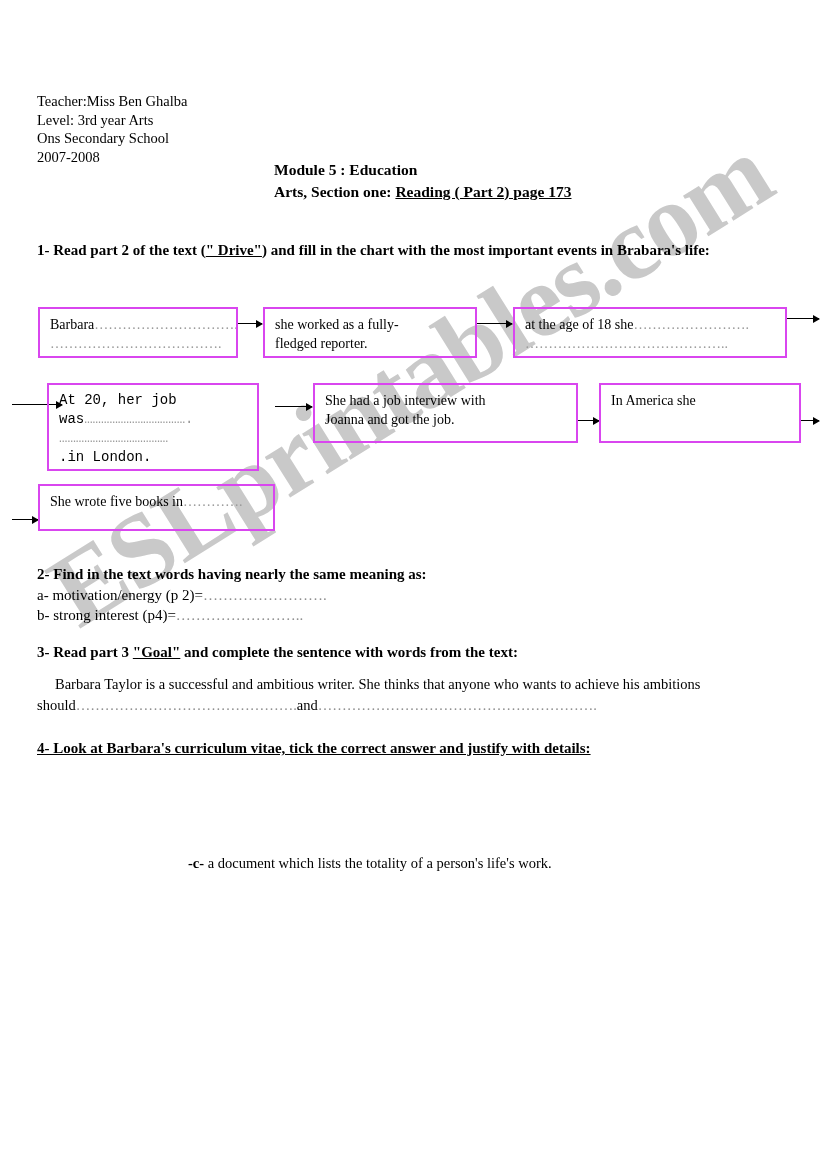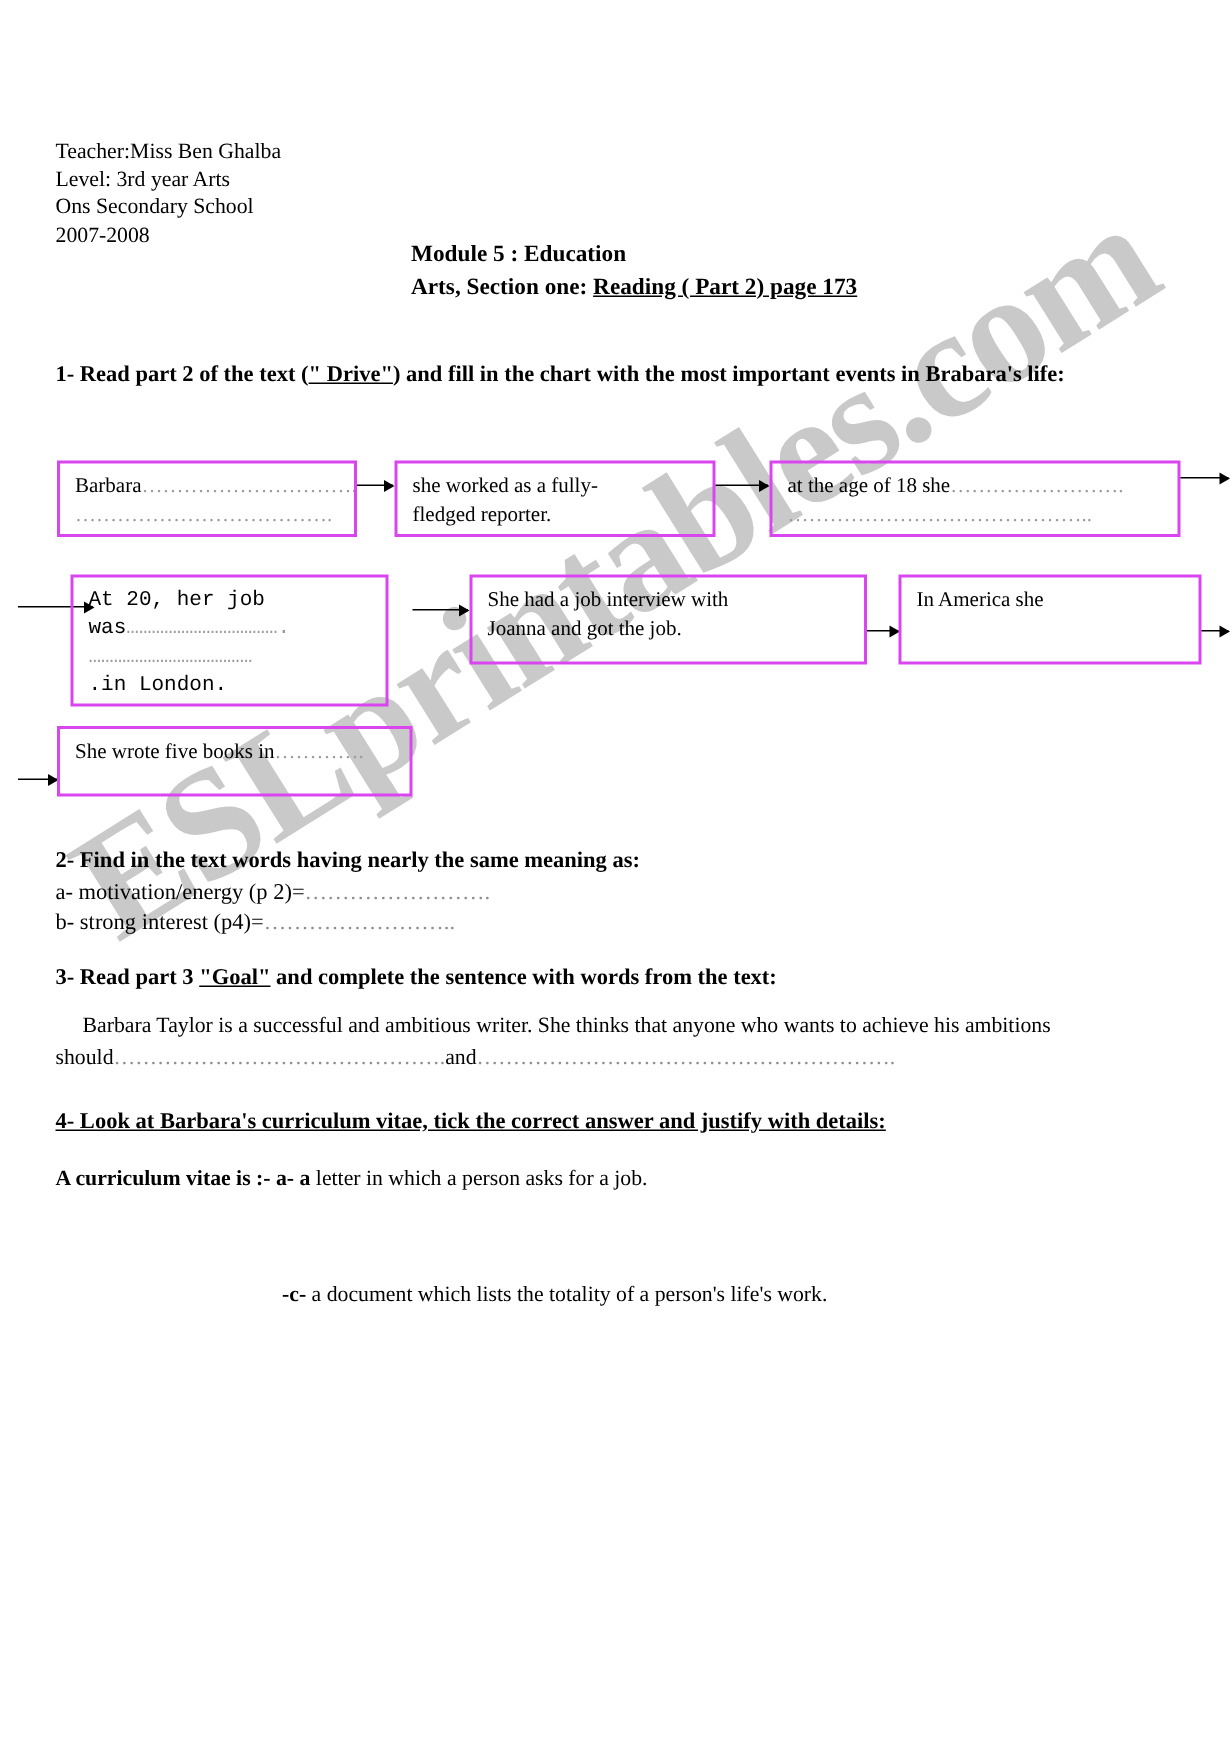--- a/index.html
+++ b/index.html
@@ -248,22 +248,19 @@
   <div class="abs q-bold" id="q3-head">
     <span>3- Read part 3  </span><span class="u">"Goal"</span><span> and complete the sentence with words from the text:</span>
   </div>
   <div class="abs" id="q3-para">
     <span>Barbara  Taylor is a successful and ambitious writer. She thinks that anyone who wants to achieve his</span>
     <span>ambitions should</span><span class="dotted">……………………………………….</span><span>and</span><span class="dotted">………………………………………………….</span>
   </div>
 
   <div class="abs q-bold" id="q4-head">4- Look at Barbara's curriculum vitae, tick the correct answer and justify with details:</div>
 
-  <div class="abs optline" id="q4-opt-a">
-    <b>A curriculum vitae is :- a- a</b><span> letter in which a person asks for a job.</span>
-  </div>
 
 
   <div class="abs optline" id="q4-opt-c">
     <b>-c-</b><span> a document which lists the totality of a person's life's work.</span>
   </div>
 
 </div>
 
 </body></html>

